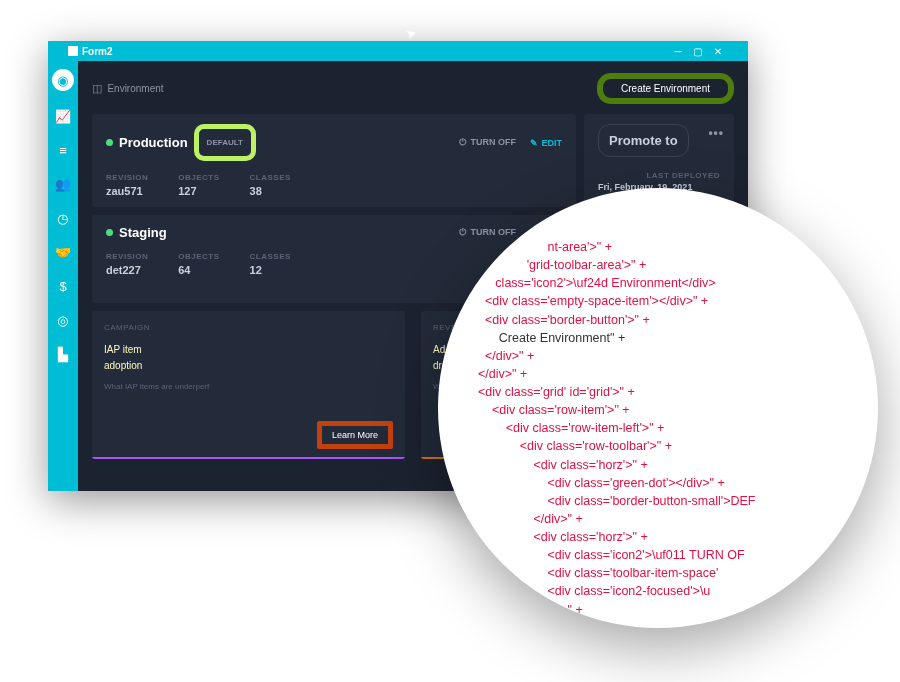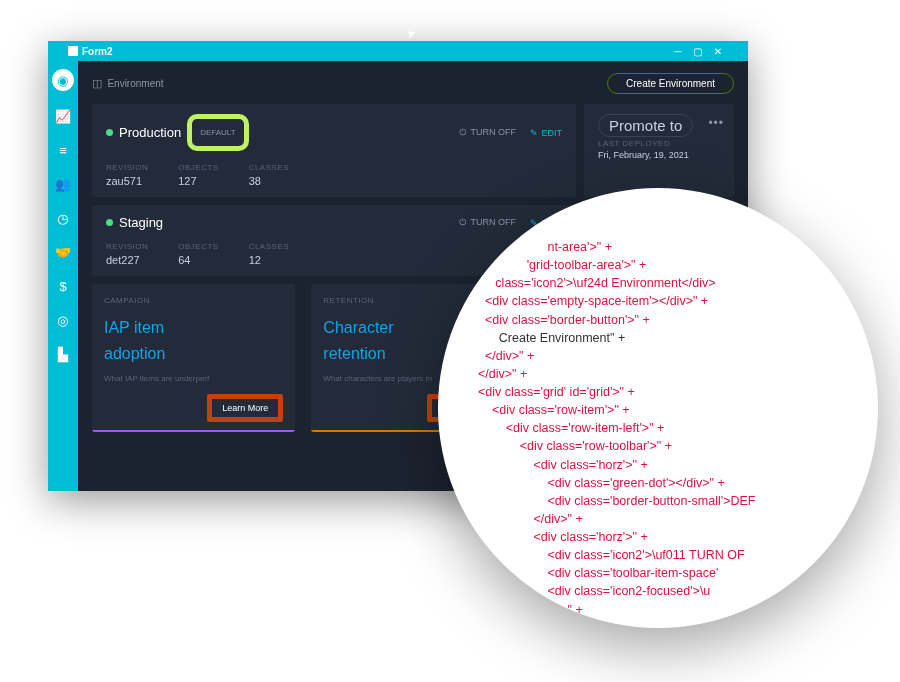--- a/index.html
+++ b/index.html
@@ -12,43 +12,43 @@
 .titlebar-btn { width: 20px; height: 16px; display: flex; align-items: center; justify-content: center; color: white; font-size: 10px; cursor: pointer; }
 .cursor-arrow { position: absolute; left: 406px; top: 26px; color: white; font-size: 13px; transform: rotate(-20deg); z-index: 5; }
 .app-body { display: flex; height: calc(100% - 20px); }
 .sidebar-left { width: 30px; background: #00bdd6; display: flex; flex-direction: column; align-items: center; padding-top: 8px; gap: 16px; }
 .sidebar-icon { width: 18px; height: 18px; display: flex; align-items: center; justify-content: center; color: white; font-size: 13px; }
 .sidebar-icon.active { background: white; border-radius: 50%; color: #00bdd6; width: 22px; height: 22px; }
 .main-content { flex: 1; padding: 10px 14px; overflow: hidden; }
 .toolbar-area { display: flex; align-items: center; padding: 2px 0 10px; text-align: center; }
 .env-label { color: #8a94a6; font-size: 10px; display: flex; align-items: center; gap: 5px; }
 .spacer { flex: 1; }
-.create-env { border: 1px solid #4d7c0f; border-radius: 14px; padding: 4px 18px; color: white; font-size: 10px; cursor: pointer; }
-.row-item { display: flex; gap: 8px; margin-bottom: 8px; }
+.create-env { border: 6px solid #4d7c0f; border-radius: 14px; padding: 4px 18px; color: white; font-size: 10px; cursor: pointer; }
+.row-item { display: flex; gap: 8px; margin-bottom: 8px; font-weight: bold; }
 .row-item-left { flex: 1; background: #232b3a; border-radius: 3px; padding: 10px 14px; }
 .row-item-right { width: 150px; background: #232b3a; border-radius: 3px; padding: 10px 14px; position: relative; }
 .row-toolbar { display: flex; align-items: center; justify-content: space-between; margin-bottom: 12px; }
 .horz { display: flex; align-items: center; gap: 6px; }
 .green-dot { width: 7px; height: 7px; background: #4ade80; border-radius: 50%; }
 .row-header { color: white; font-size: 13px; }
 .border-button-small { border: 5px solid #bef264; border-radius: 10px; padding: 9px 8px; color: #8a94a6; font-size: 8px; }
 .action-link { color: #8a94a6; font-size: 9px; display: flex; align-items: flex-start; gap: 4px; cursor: pointer; }
 .action-link.edit { color: #00bdd6; }
 .stats { display: flex; gap: 30px; }
 .stat-col { display: flex; flex-direction: column; gap: 3px; }
 .stat-label { color: #5a6478; font-size: 8px; letter-spacing: 0.5px; }
 .stat-value { color: #c8d0e0; font-size: 11px; }
-.promote-btn { border: 1px solid #3a4254; border-radius: 12px; padding: 2px 10px; color: #c8d0e0; font-size: 15px; cursor: pointer; display: inline-block; }
+.promote-btn { border: 1px solid #3a4254; border-radius: 12px; padding: 8px 10px; color: #c8d0e0; font-size: 13px; cursor: pointer; display: inline-block; }
 .dots { position: absolute; right: 10px; top: 12px; color: #8a94a6; font-size: 12px; cursor: pointer; letter-spacing: 1px; }
-.last-deployed-label { color: #5a6478; font-size: 8px; margin-top: 2px; letter-spacing: 0.5px; }
+.last-deployed-label { color: #5a6478; font-size: 8px; margin-top: 14px; letter-spacing: 0.5px; text-align: right; }
 .last-deployed-value { color: #c8d0e0; font-size: 9px; margin-top: 2px; }
 .cards-row { display: flex; gap: 16px; margin-top: 8px; }
 .card { flex: 1; background: #232b3a; border-radius: 3px; padding: 12px 12px 0; display: flex; flex-direction: column; min-width: 0; position: relative; height: 148px; overflow: hidden; }
 .card-category { color: #5a6478; font-size: 8px; letter-spacing: 0.5px; margin-bottom: 10px; }
-.card-title { color: #0ea5e9; font-size: 16px; line-height: 1.6; margin-bottom: 8px; }
+.card-title { color: #fef9c3; font-size: 10px; line-height: 1.6; margin-bottom: 8px; }
 .card-desc { color: #5a6478; font-size: 8px; white-space: nowrap; overflow: hidden; }
 .learn-more { color: white; font-size: 9px; border: 5px solid #c2410c; border-radius: 2px; padding: 4px 10px; align-self: flex-end; margin-top: auto; margin-bottom: 8px; cursor: pointer; }
 .card-underline { height: 2px; margin: 0 -12px; }
 .card:nth-child(1) .card-underline { background: #a855f7; }
 .card:nth-child(2) .card-underline { background: #d97706; }
 .card:nth-child(3) .card-underline { background: #22c55e; }
 .magnifier { position: absolute; left: 438px; top: 188px; width: 440px; height: 440px; border-radius: 50%; background: white; box-shadow: 0 20px 60px rgba(0,0,0,0.35); overflow: hidden; padding: 50px 40px; font-family: Consolas, "Courier New", monospace; font-size: 12.5px; color: #333; line-height: 1.45; }
 .code-line { white-space: pre; }
 .t-str { color: #d14; }
 .t-txt { color: #333; }
@@ -175,27 +175,20 @@
 
       <div class="cards-row">
         <div class="card">
           <div class="card-category">CAMPAIGN</div>
           <div class="card-title"><span>IAP item</span><br><span>adoption</span></div>
           <div class="card-desc">What IAP items are underperf</div>
           <div class="learn-more">Learn More</div>
           <div class="card-underline"></div>
         </div>
         <div class="card">
-          <div class="card-category">RETENTION</div>
-          <div class="card-title"><span>Character</span><br><span>retention</span></div>
-          <div class="card-desc">What characters are players m</div>
-          <div class="learn-more">Learn More</div>
-          <div class="card-underline"></div>
-        </div>
-        <div class="card">
           <div class="card-category">REVENUE</div>
           <div class="card-title"><span>Ad revenu</span><br><span>drop-off</span></div>
           <div class="card-desc">What region</div>
           <div class="learn-more">Learn More</div>
           <div class="card-underline"></div>
         </div>
       </div>
     </div>
   </div>
 </div>

